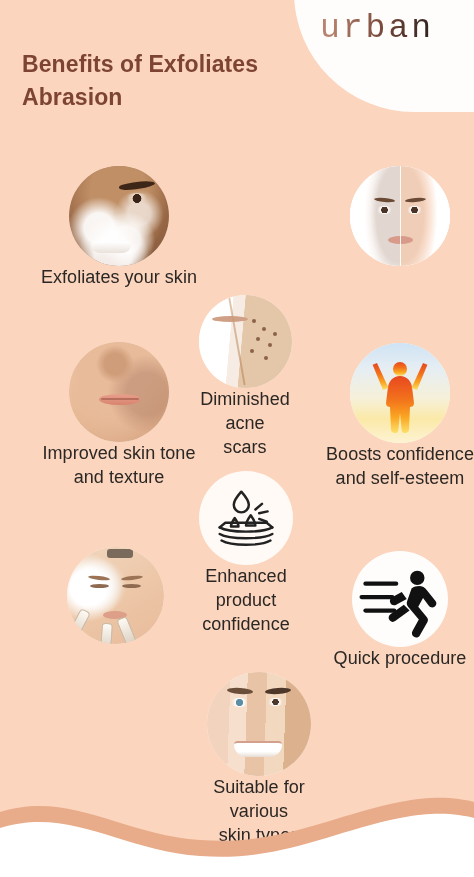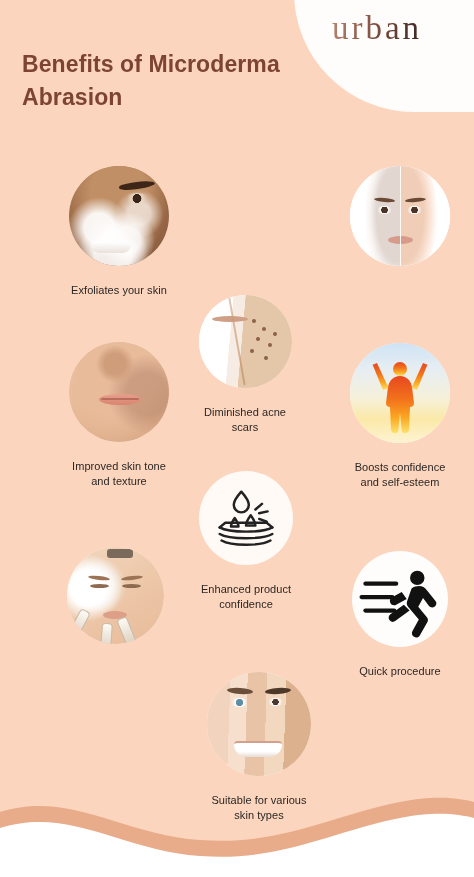--- a/index.html
+++ b/index.html
@@ -39,21 +39,21 @@
   }
   .logo-wrap {
     position: absolute;
     top: 12px;
     right: 14px;
     z-index: 3;
     text-align: center;
     width: 166px;
   }
   .logo-word {
-    font-family: Liberation Serif, serif;
+    font-family: Liberation Mono, monospace;
     font-size: 33px;
     letter-spacing: 3px;
     line-height: 1;
     font-weight: 400;
     background: linear-gradient(100deg, #c99078 0%, #b4806c 24%, #7a4a3c 52%, #2e2220 82%, #241b19 100%);
     -webkit-background-clip: text;
     background-clip: text;
     color: transparent;
     -webkit-text-fill-color: transparent;
   }
@@ -86,22 +86,22 @@
   .bubble {
     width: 100px;
     height: 100px;
     margin: 0 auto;
     border-radius: 50%;
     overflow: hidden;
     position: relative;
     background: #fdf8f4;
   }
   .caption {
-    margin-top: 17px;
-    font-size: 11px;
+    margin-top: 0;
+    font-size: 18px;
     color: #2b2725;
     line-height: 1.32;
     letter-spacing: 0.05px;
     white-space: pre-line;
   }
   
   .art { position: absolute; inset: 0; }
 
   
   .art-exfoliate {
@@ -262,21 +262,21 @@
 <body>
 
 <div class="poster">
 
   <div class="logo-blob"></div>
 
   <div class="logo-wrap">
     <div class="logo-word">urban</div>
   </div>
 
-  <div class="title">Benefits of Microderma Abrasion</div>
+  <div class="title">Benefits of Exfoliates Abrasion</div>
 
   <div class="item" style="left:39px; top:166px; width:160px;">
     <div class="bubble">
       <div class="art art-exfoliate">
         <div class="brow"></div>
           <div class="eye"></div>
           <div class="teeth"></div>
       </div>
     </div>
     <div class="caption">Exfoliates your skin</div>

